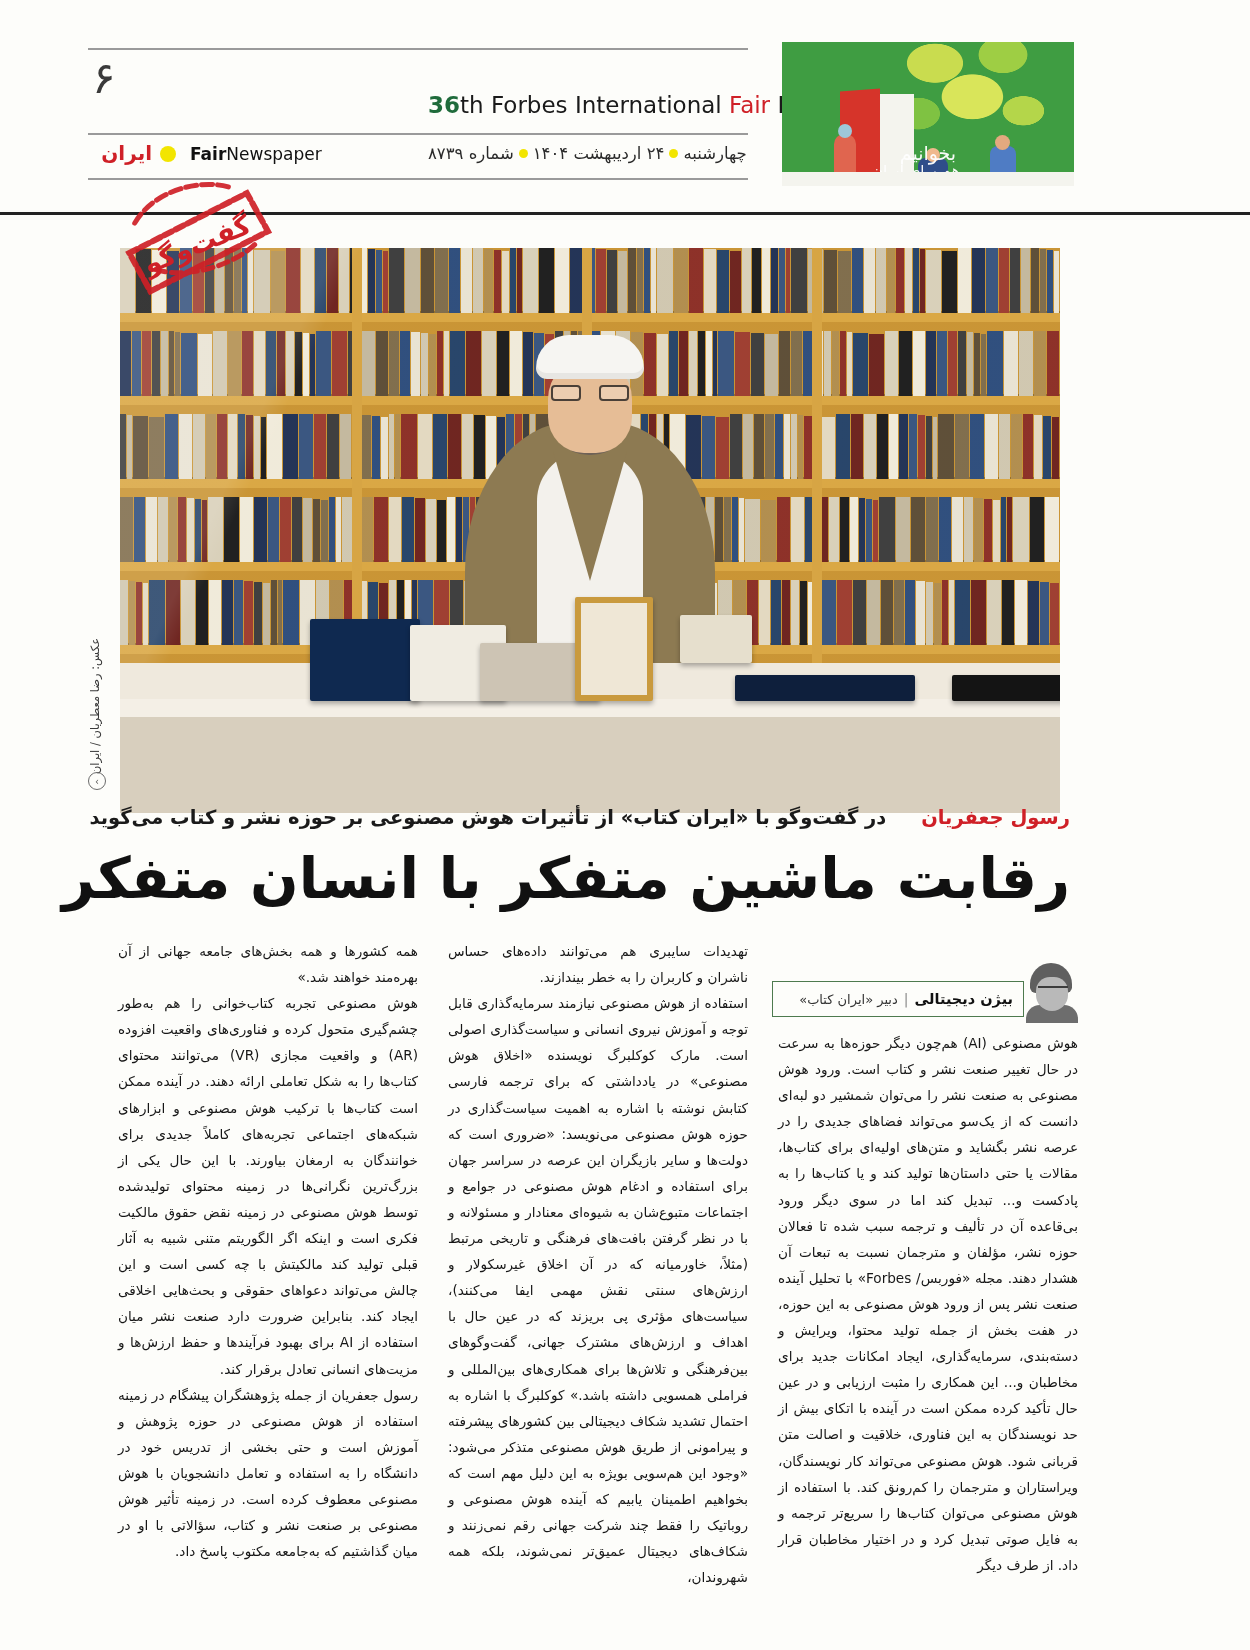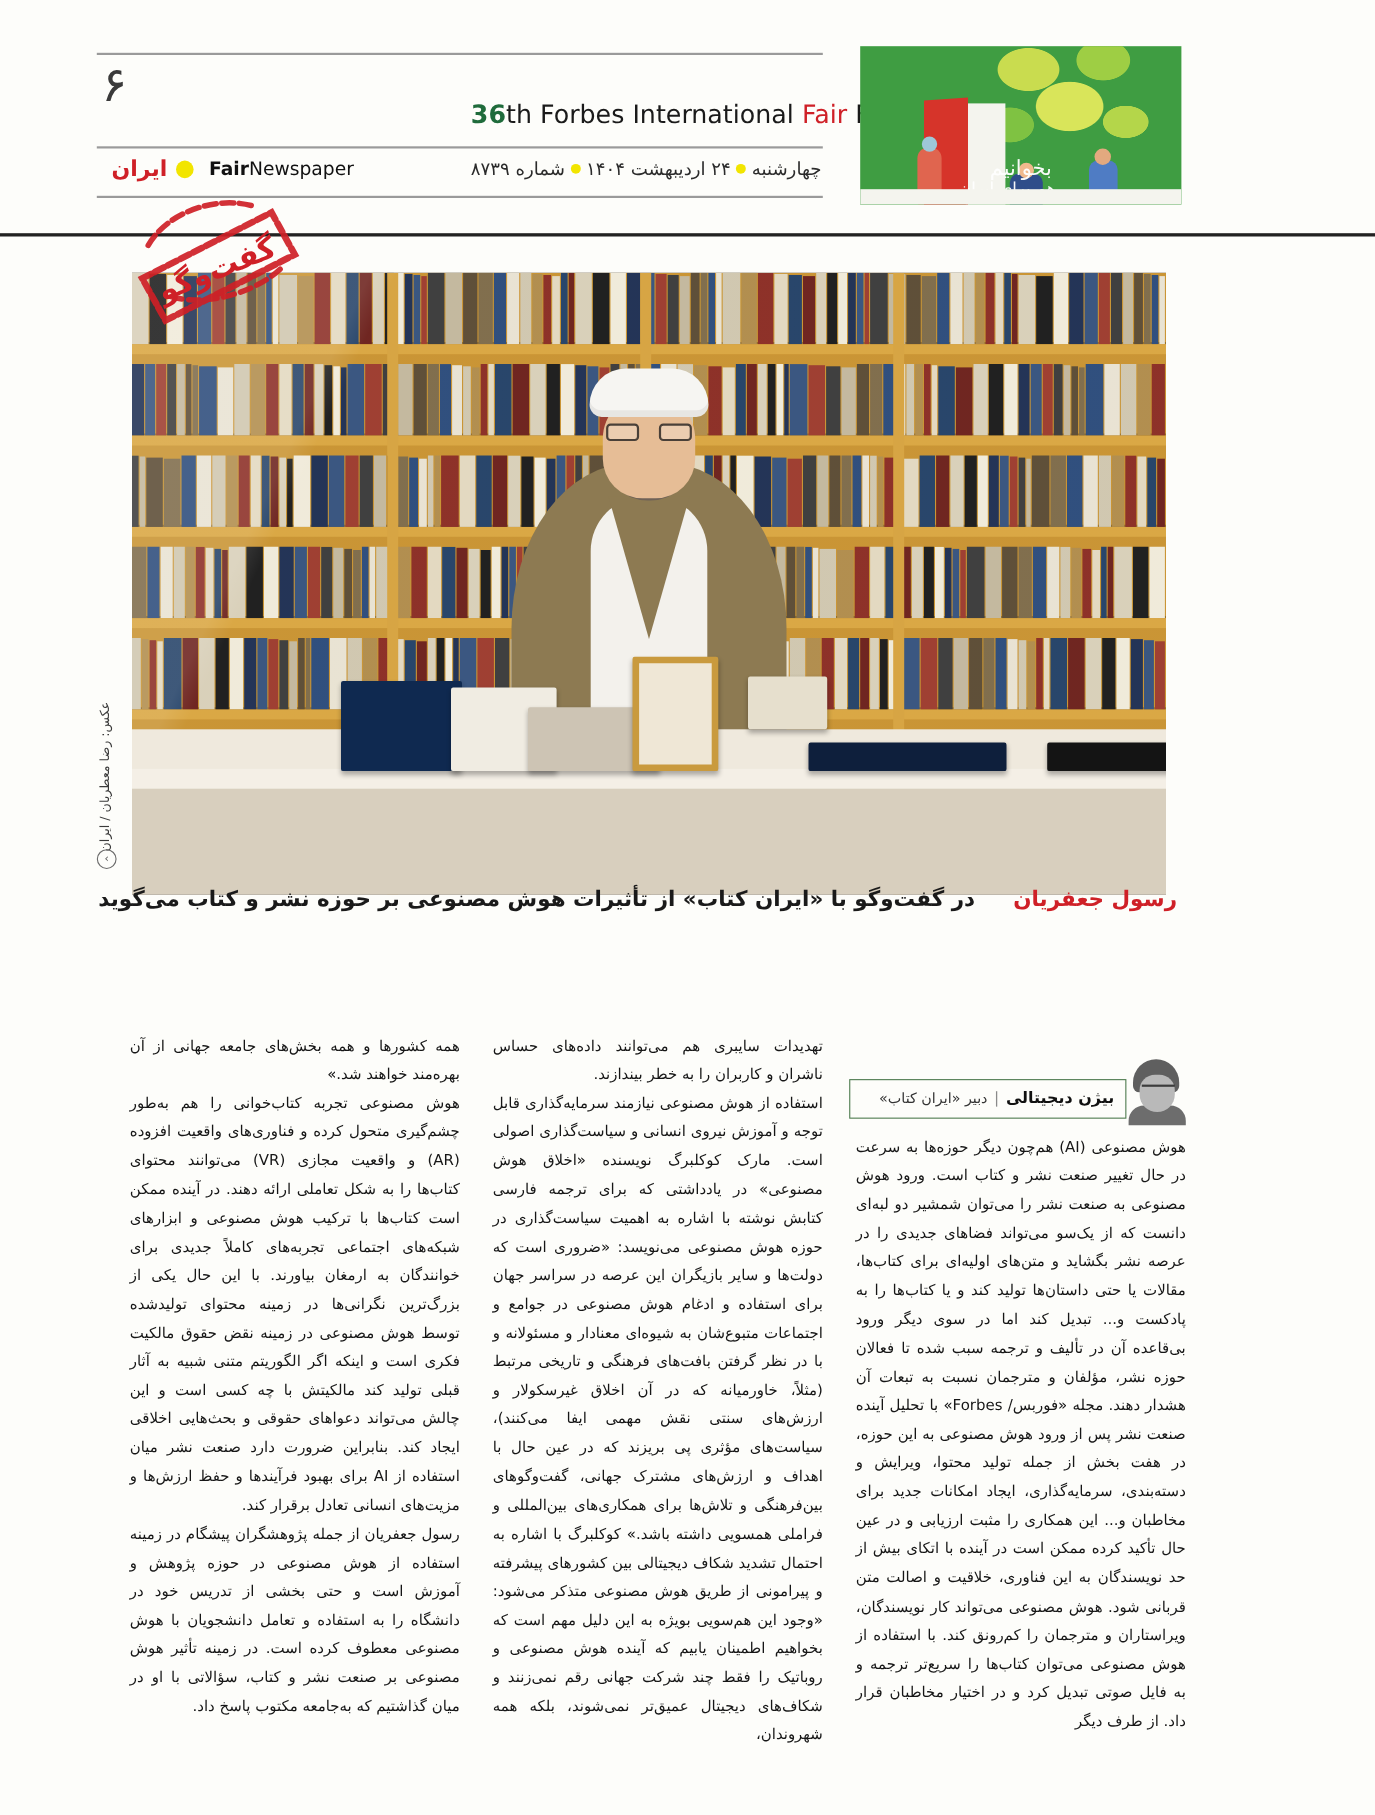--- a/index.html
+++ b/index.html
@@ -833,20 +833,21 @@
     <div class="book-prop" style="left:560px;  bottom:150px; width:72px;  height:48px; background:#e6dfcd;"></div>
   </div>
 
   <div class="photo-credit">عکس: رضا معطریان / ایران</div>
   <div class="photo-arrow">›</div>
 
   <div class="kicker">
     <span class="red">رسول جعفریان</span><span> در گفت‌وگو با «ایران کتاب» از  تأثیرات هوش مصنوعی بر حوزه نشر و کتاب می‌گوید</span>
   </div>
 
+  <h1 class="headline">رقابت ماشین متفکر با انسان متفکر</h1>
 
   <div class="byline">
     <div class="byline-avatar">
       <div class="av-body"></div>
       <div class="av-hair"></div>
       <div class="av-face"></div>
       <div class="av-glasses"></div>
     </div>
     <div class="byline-chev">‹</div>
     <div class="byline-box">

